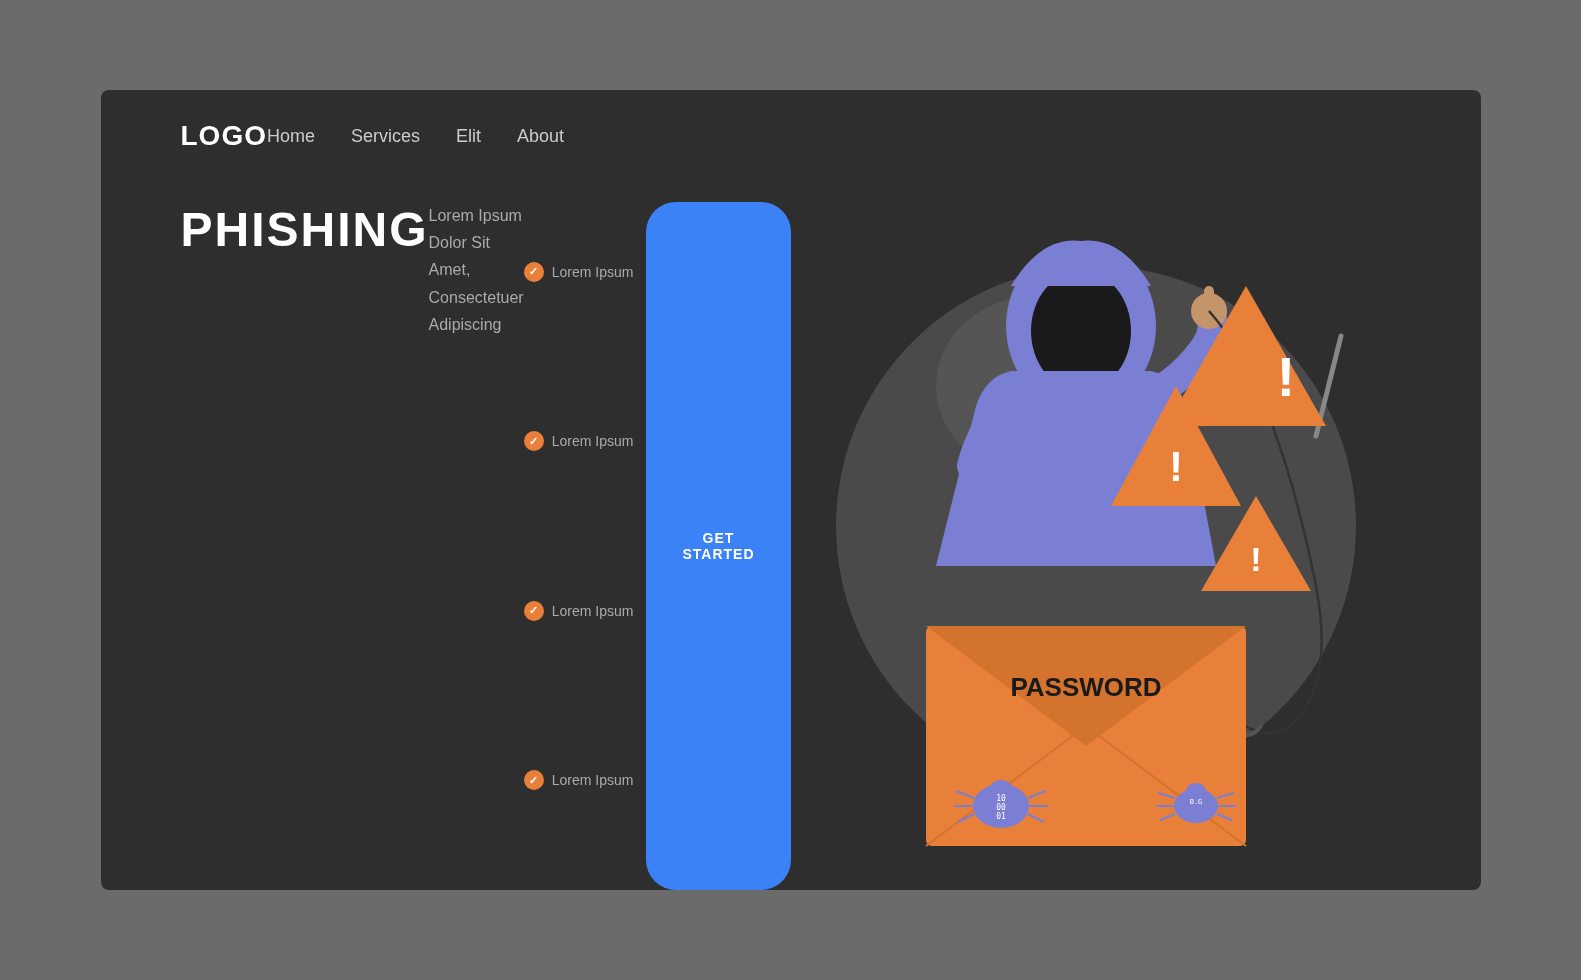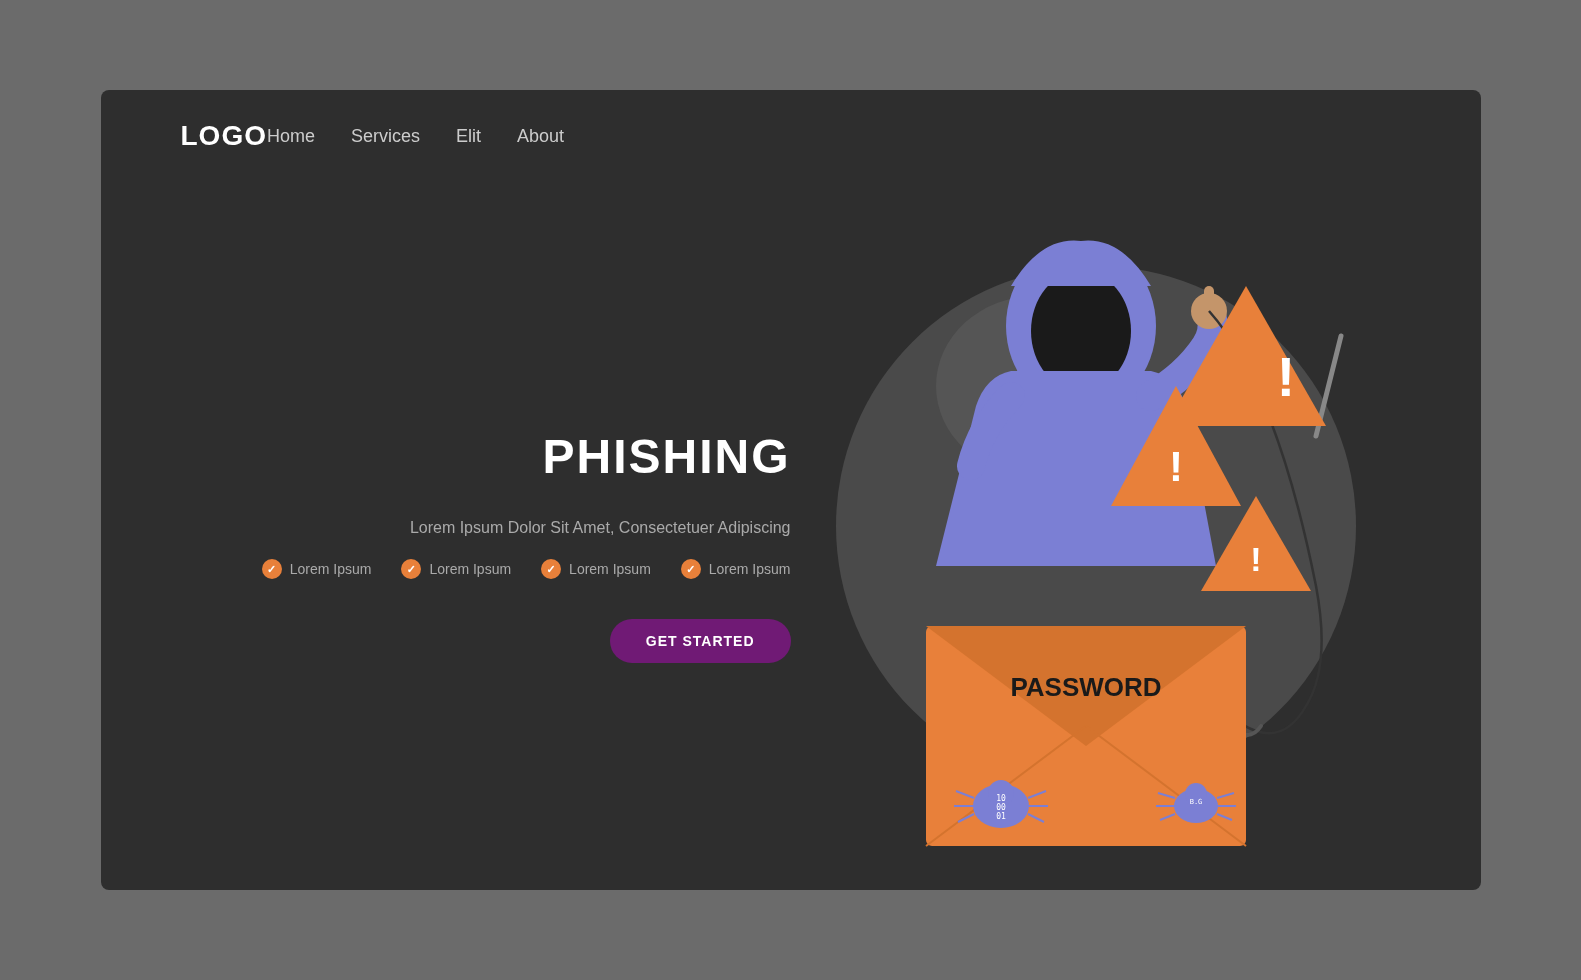--- a/index.html
+++ b/index.html
@@ -50,25 +50,24 @@
     
     .main {
       display: flex;
       flex: 1;
       padding: 0 80px;
       position: relative;
     }
     .left-content {
       flex: 1;
       display: flex;
-      flex-direction: column;
+      flex-direction: row;
       justify-content: center;
       padding-top: 20px;
       z-index: 10;
-      align-items: flex-end;
     }
     .hero-title {
       color: #ffffff;
       font-size: 48px;
       font-weight: 700;
       letter-spacing: 2px;
       margin-bottom: 30px;
     }
     .hero-description {
       color: #aaaaaa;
@@ -100,21 +99,21 @@
       justify-content: center;
       flex-shrink: 0;
     }
     .check-icon::after {
       content: '✓';
       color: white;
       font-size: 11px;
       font-weight: bold;
     }
     .cta-button {
-      background: #701a75;
+      background: #3b82f6;
       color: #ffffff;
       border: none;
       padding: 14px 36px;
       border-radius: 30px;
       font-size: 14px;
       font-weight: 600;
       letter-spacing: 1px;
       cursor: pointer;
       width: fit-content;
     }

